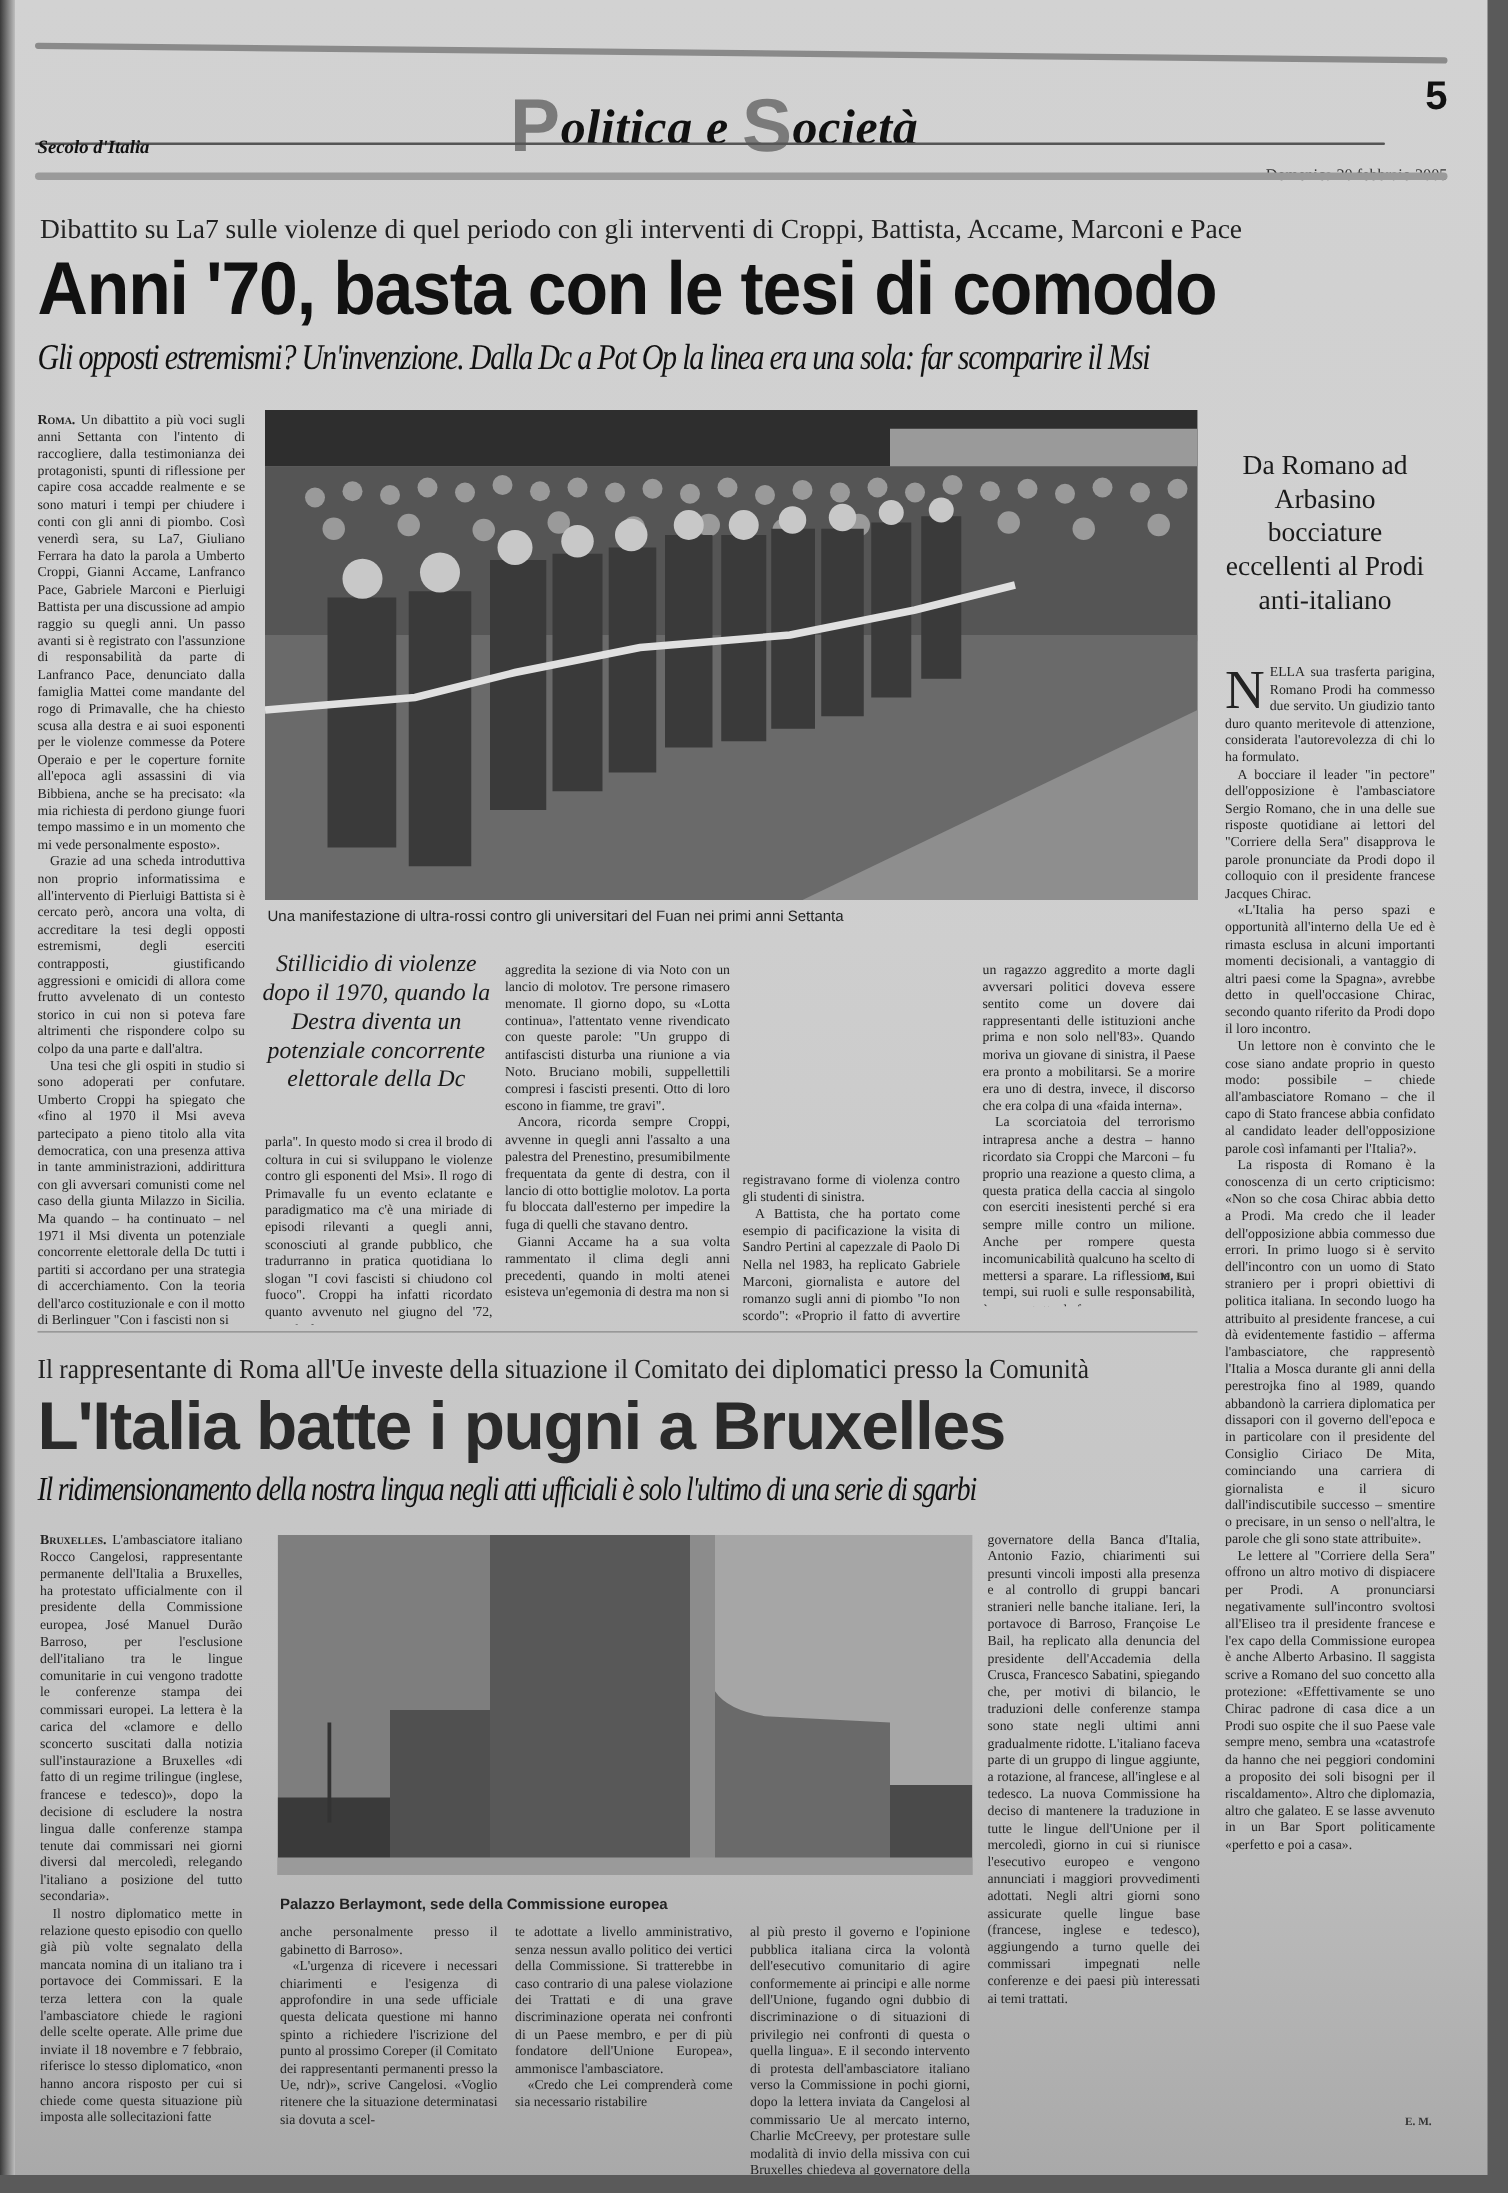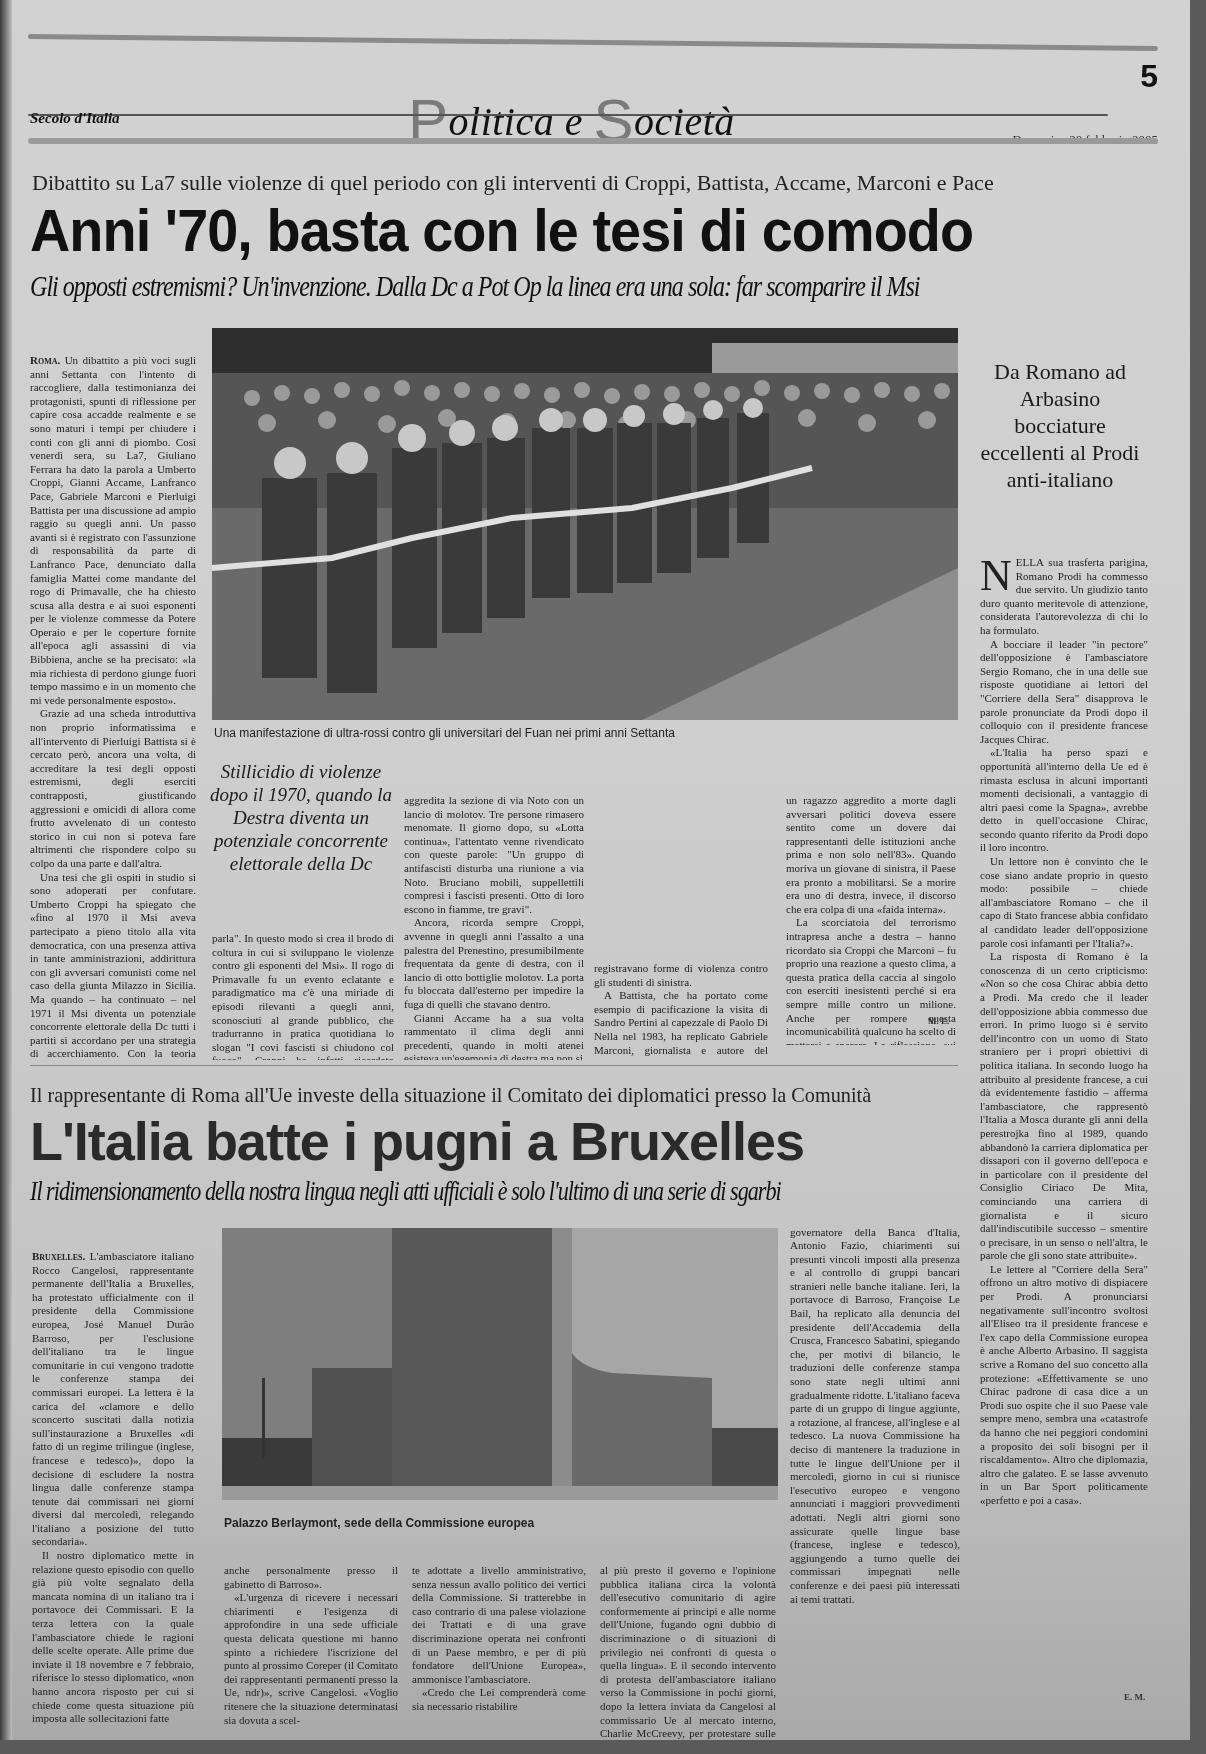--- a/index.html
+++ b/index.html
@@ -5,33 +5,33 @@
   html,body{margin:0;padding:0;}
   body{width:1206px;height:1754px;background:#5a5a5a;overflow:hidden;position:relative;font-family:"Liberation Serif",serif;color:#1a1a1a;}
   .page{position:absolute;left:0;top:0;width:1190px;height:1740px;background:linear-gradient(180deg,#d2d2d2 0%,#cfcfcf 40%,#c3c3c3 80%,#a9a9a9 100%);}
   .page-edge{position:absolute;left:0;top:0;width:12px;height:1740px;background:linear-gradient(90deg,#3a3a3a,#bdbdbd);}
   
   .mast{position:absolute;left:28px;top:28px;width:1130px;height:130px;}
   .swoosh{position:absolute;left:0;height:5px;background:#8a8a8a;border-radius:3px;}
   .sw1{top:12px;width:1130px;transform:skewY(0.6deg);}
   .sw2{top:86px;width:1080px;height:2px;background:#555;}
   .sw3{top:110px;width:1130px;height:6px;background:#9a9a9a;}
-  .section-title{position:absolute;left:380px;top:38px;font-family:"Liberation Serif",serif;font-style:italic;font-weight:normal;font-size:40px;color:#111;letter-spacing:0.5px;margin-top:20px;}
+  .section-title{position:absolute;left:380px;top:38px;font-family:"Liberation Serif",serif;font-style:italic;font-weight:bold;font-size:40px;color:#111;letter-spacing:0.5px;}
   .section-title .cap{font-style:normal;font-family:"Liberation Sans",sans-serif;font-size:60px;color:#7a7a7a;vertical-align:-6px;}
   .page-num{position:absolute;right:0;top:30px;font-family:"Liberation Sans",sans-serif;font-weight:bold;font-size:32px;color:#111;}
   .paper-name{position:absolute;left:2px;top:82px;font-family:"Liberation Serif",serif;font-weight:bold;font-size:15px;color:#111;font-style:italic;}
   .date{position:absolute;right:0;top:104px;font-size:13px;color:#333;}
   
   .kicker{position:absolute;font-family:"Liberation Serif",serif;font-size:22px;color:#222;white-space:nowrap;}
   .headline{position:absolute;font-family:"Liberation Sans",sans-serif;font-weight:bold;color:#111;white-space:nowrap;letter-spacing:-1px;}
   .deck{position:absolute;font-family:"Liberation Serif",serif;font-style:italic;color:#111;white-space:nowrap;letter-spacing:-1.2px;}
   
   .col{position:absolute;font-size:11px;line-height:13.6px;text-align:justify;color:#222;overflow:hidden;}
   .col p{margin:0;text-indent:10px;}
-  .col p.first{text-indent:0;margin-top:24px;}
+  .col p.first{text-indent:0;}
   .dateline{font-weight:bold;font-variant:small-caps;}
   
   .photo{position:absolute;overflow:hidden;}
   .caption{position:absolute;font-family:"Liberation Sans",sans-serif;font-size:12px;color:#222;white-space:nowrap;}
   .pullquote{position:absolute;font-family:"Liberation Serif",serif;font-style:italic;text-align:center;font-size:19px;line-height:23px;color:#1a1a1a;}
   .sidebar-title{position:absolute;text-align:center;font-family:"Liberation Serif",serif;font-size:22px;line-height:27px;color:#1a1a1a;}
   .dropcap{float:left;font-size:44px;line-height:36px;margin:2px 4px 0 0;font-family:"Liberation Serif",serif;}
   .sig{position:absolute;font-size:9px;font-weight:bold;color:#333;}
   .rule{position:absolute;background:#888;}
 </style>

